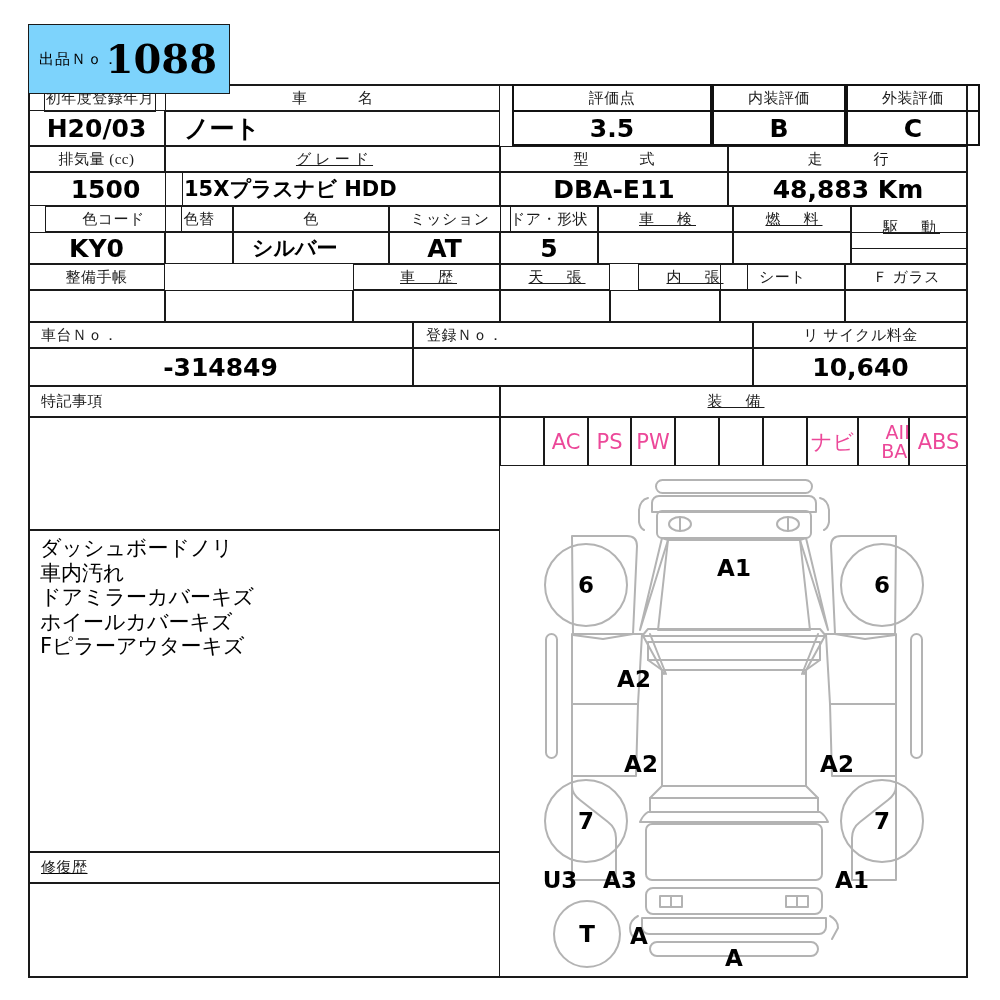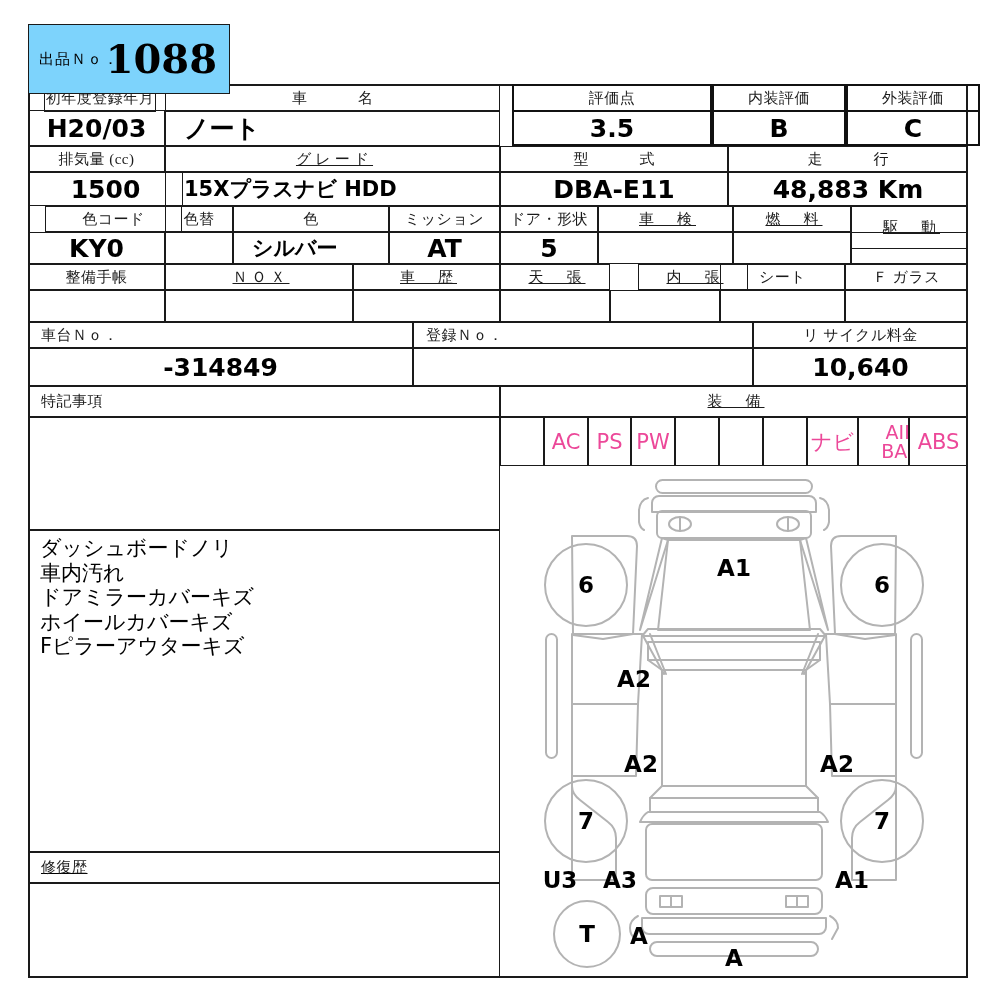--- a/index.html
+++ b/index.html
@@ -147,21 +147,21 @@
 
   <div class="cell bx" style="left:28px;top:206px;width:137px;height:26px;margin-left:17px;">
     <div class="lbl c">色コード</div>
   </div>
   <div class="cell bx" style="left:165px;top:206px;width:68px;height:26px;">
     <div class="lbl c">色替</div>
   </div>
   <div class="cell bx" style="left:233px;top:206px;width:156px;height:26px;">
     <div class="lbl c">色</div>
   </div>
-  <div class="cell bx" style="left:389px;top:206px;width:111px;height:26px;">
+  <div class="cell bx" style="left:389px;top:206px;width:122px;height:26px;">
     <div class="lbl c">ミッション</div>
   </div>
   <div class="cell bx" style="left:500px;top:206px;width:98px;height:26px;">
     <div class="lbl c">ドア・形状</div>
   </div>
   <div class="cell bx" style="left:598px;top:206px;width:135px;height:26px;">
     <div class="lbl c sp4">車　検</div>
   </div>
   <div class="cell bx" style="left:733px;top:206px;width:118px;height:26px;">
     <div class="lbl c sp4">燃　料</div>
@@ -190,23 +190,20 @@
   </div>
   <div class="cell bx" style="left:733px;top:232px;width:118px;height:32px;">
     <div class="val c sm"></div>
   </div>
   <div class="cell bx" style="left:851px;top:232px;width:117px;height:32px;">
     <div class="val c sm"></div>
   </div>
 
   <div class="cell bx" style="left:28px;top:264px;width:137px;height:26px;">
     <div class="lbl c">整備手帳</div>
-  </div>
-  <div class="cell bx" style="left:165px;top:264px;width:188px;height:26px;">
-    <div class="lbl c sp4">ＮＯＸ</div>
   </div>
   <div class="cell bx" style="left:353px;top:264px;width:147px;height:26px;">
     <div class="lbl c sp4">車　歴</div>
   </div>
   <div class="cell bx" style="left:500px;top:264px;width:110px;height:26px;">
     <div class="lbl c sp4">天　張</div>
   </div>
   <div class="cell bx" style="left:610px;top:264px;width:110px;height:26px;margin-left:28px;">
     <div class="lbl c sp4">内　張</div>
   </div>

